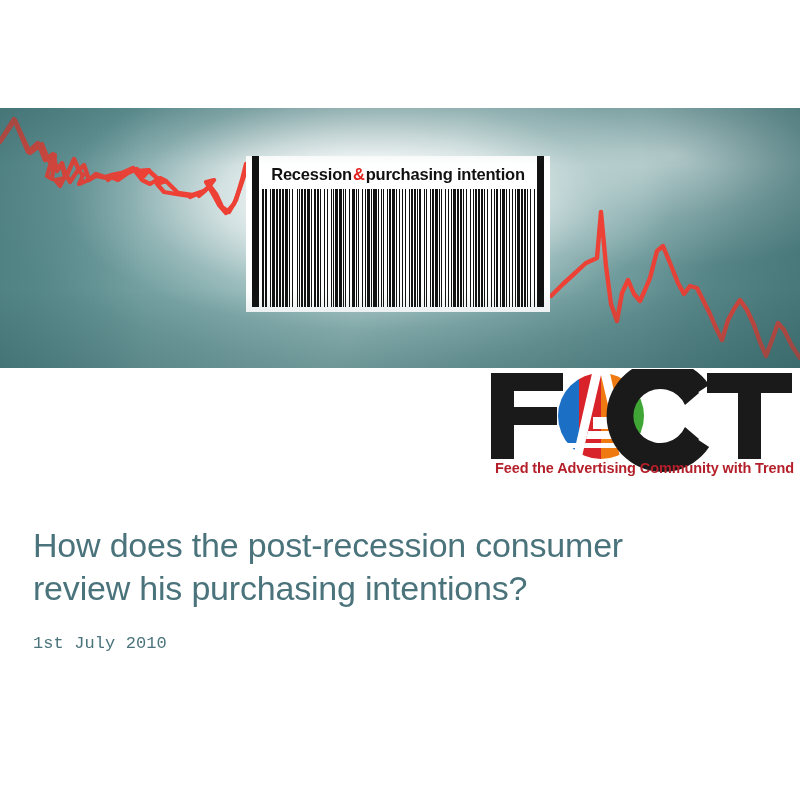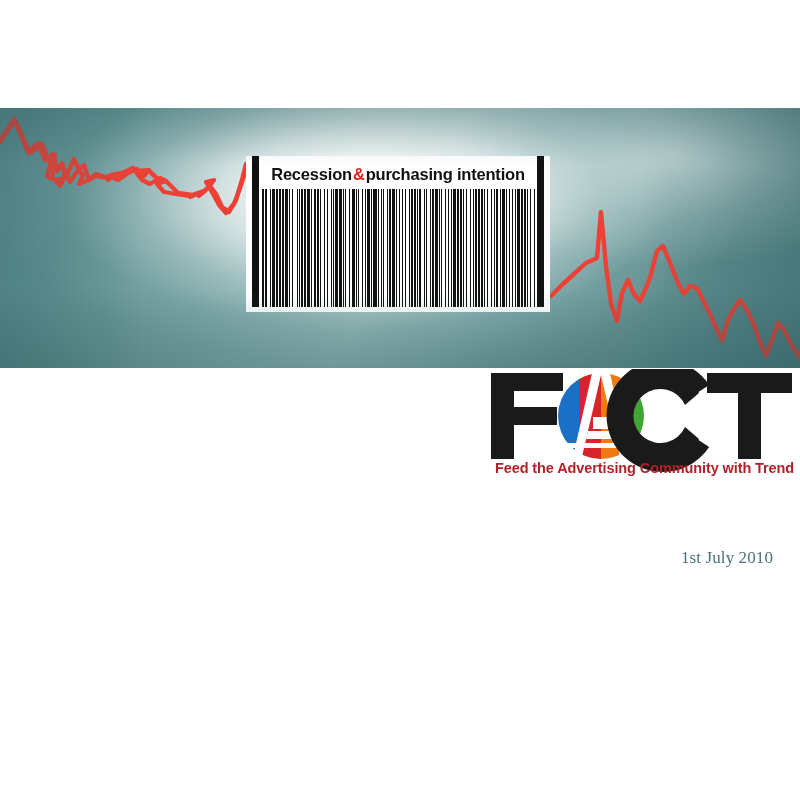--- a/index.html
+++ b/index.html
@@ -137,26 +137,25 @@
     font-size: 34px;
     line-height: 43px;
     font-weight: normal;
     color: #4a737b;
     margin: 0;
     white-space: pre-line;
     letter-spacing: -0.2px;
   }
   #deck-date {
     margin: 24px 0 1px 0;
-    font-family: Liberation Serif, serif;
+    font-family: Liberation Mono, monospace;
     font-size: 17px;
     font-weight: normal;
     color: #4a737b;
     letter-spacing: 0.1px;
-    text-align: right;
   }
 </style>
 </head>
 <body>
 
 <div id="banner">
 
   <div class="bg-base"></div>
 
   <svg class="line-layer" viewBox="0 0 800 260" preserveAspectRatio="none">
@@ -401,14 +400,16 @@
     <path fill="#1a1a1a" d="M210 24 A44 44 0 1 0 210 70 L196 58 A27 27 0 1 1 196 36 Z"></path>
     <path fill="none" stroke="#1a1a1a" stroke-width="22" d="M211 22 A45 45 0 1 0 211 72"></path>
 
     <path fill="#1a1a1a" d="M218 4 H303 V24 H272 V90 H249 V24 H218 Z"></path>
 
     <text x="6" y="104" font-family="Liberation Sans, sans-serif" font-size="14.5" font-weight="bold" fill="#b41f2a" letter-spacing="-0.1">Feed the Advertising Community with Trends</text>
   </svg>
 </div>
 
 <div id="title-block">
+  <h1 id="deck-title">How does the post-recession consumer
+review his purchasing intentions?</h1>
   <p id="deck-date">1st July 2010</p>
 </div>
 
 </body></html>

